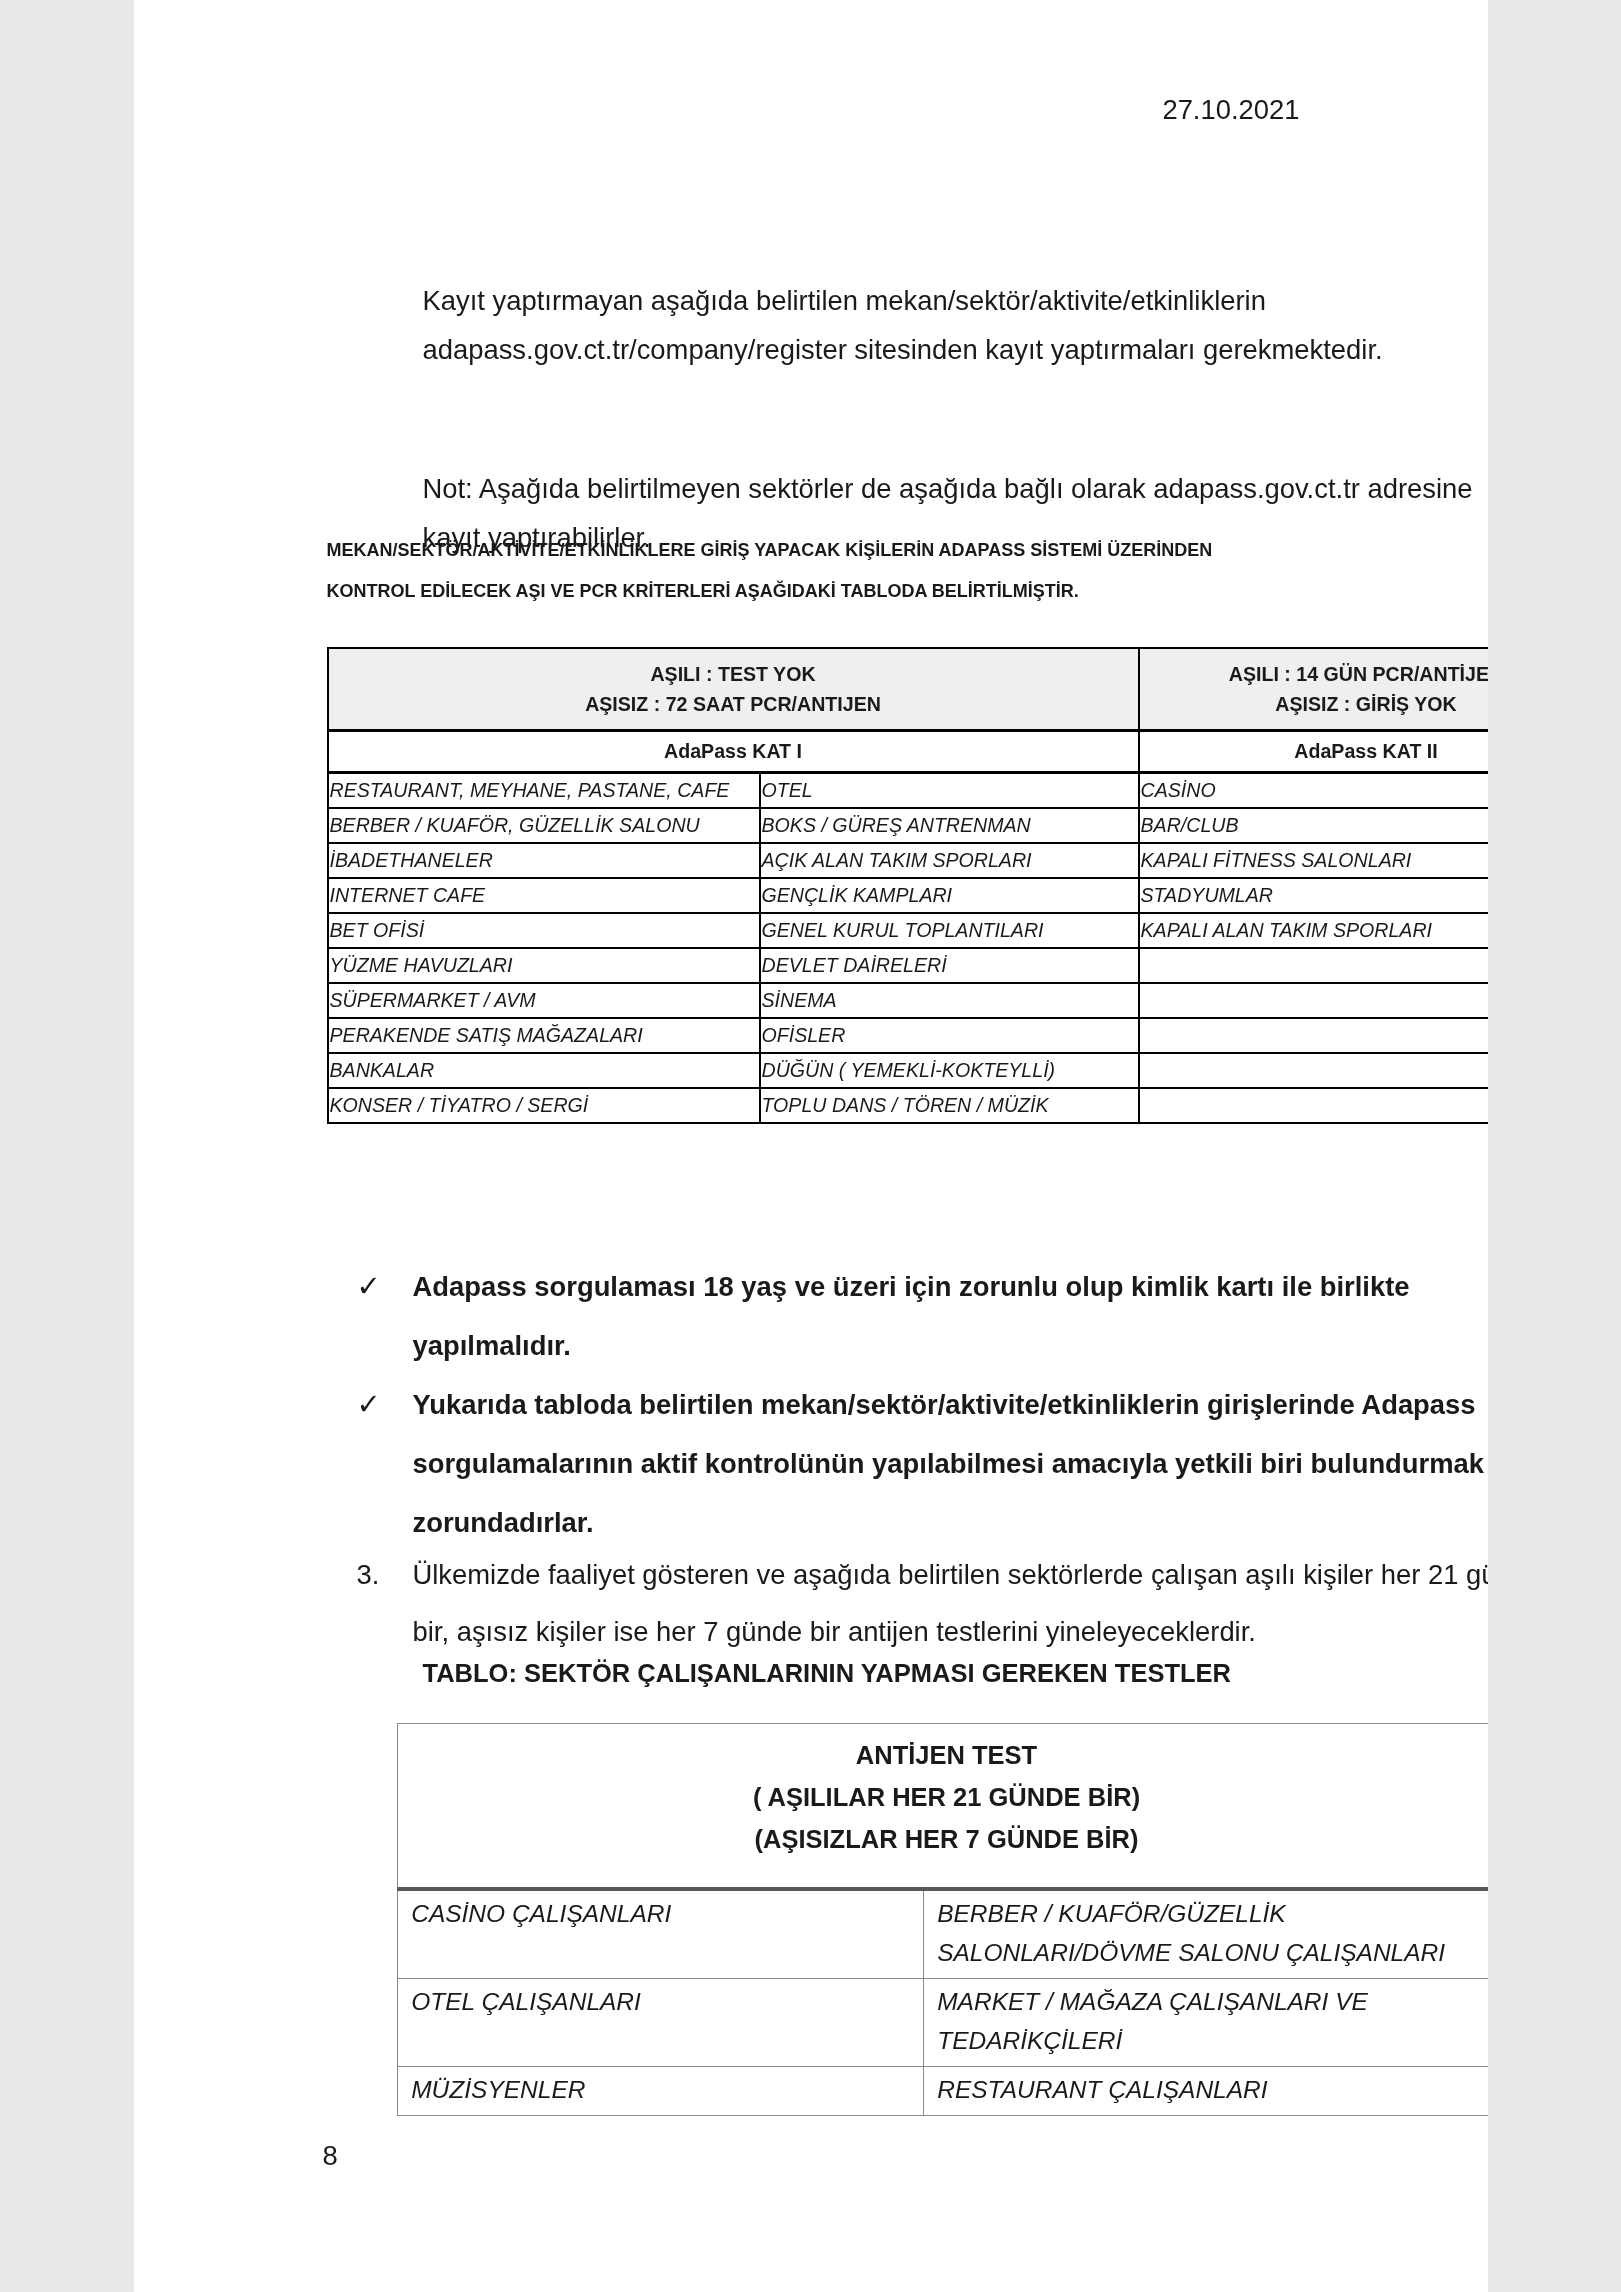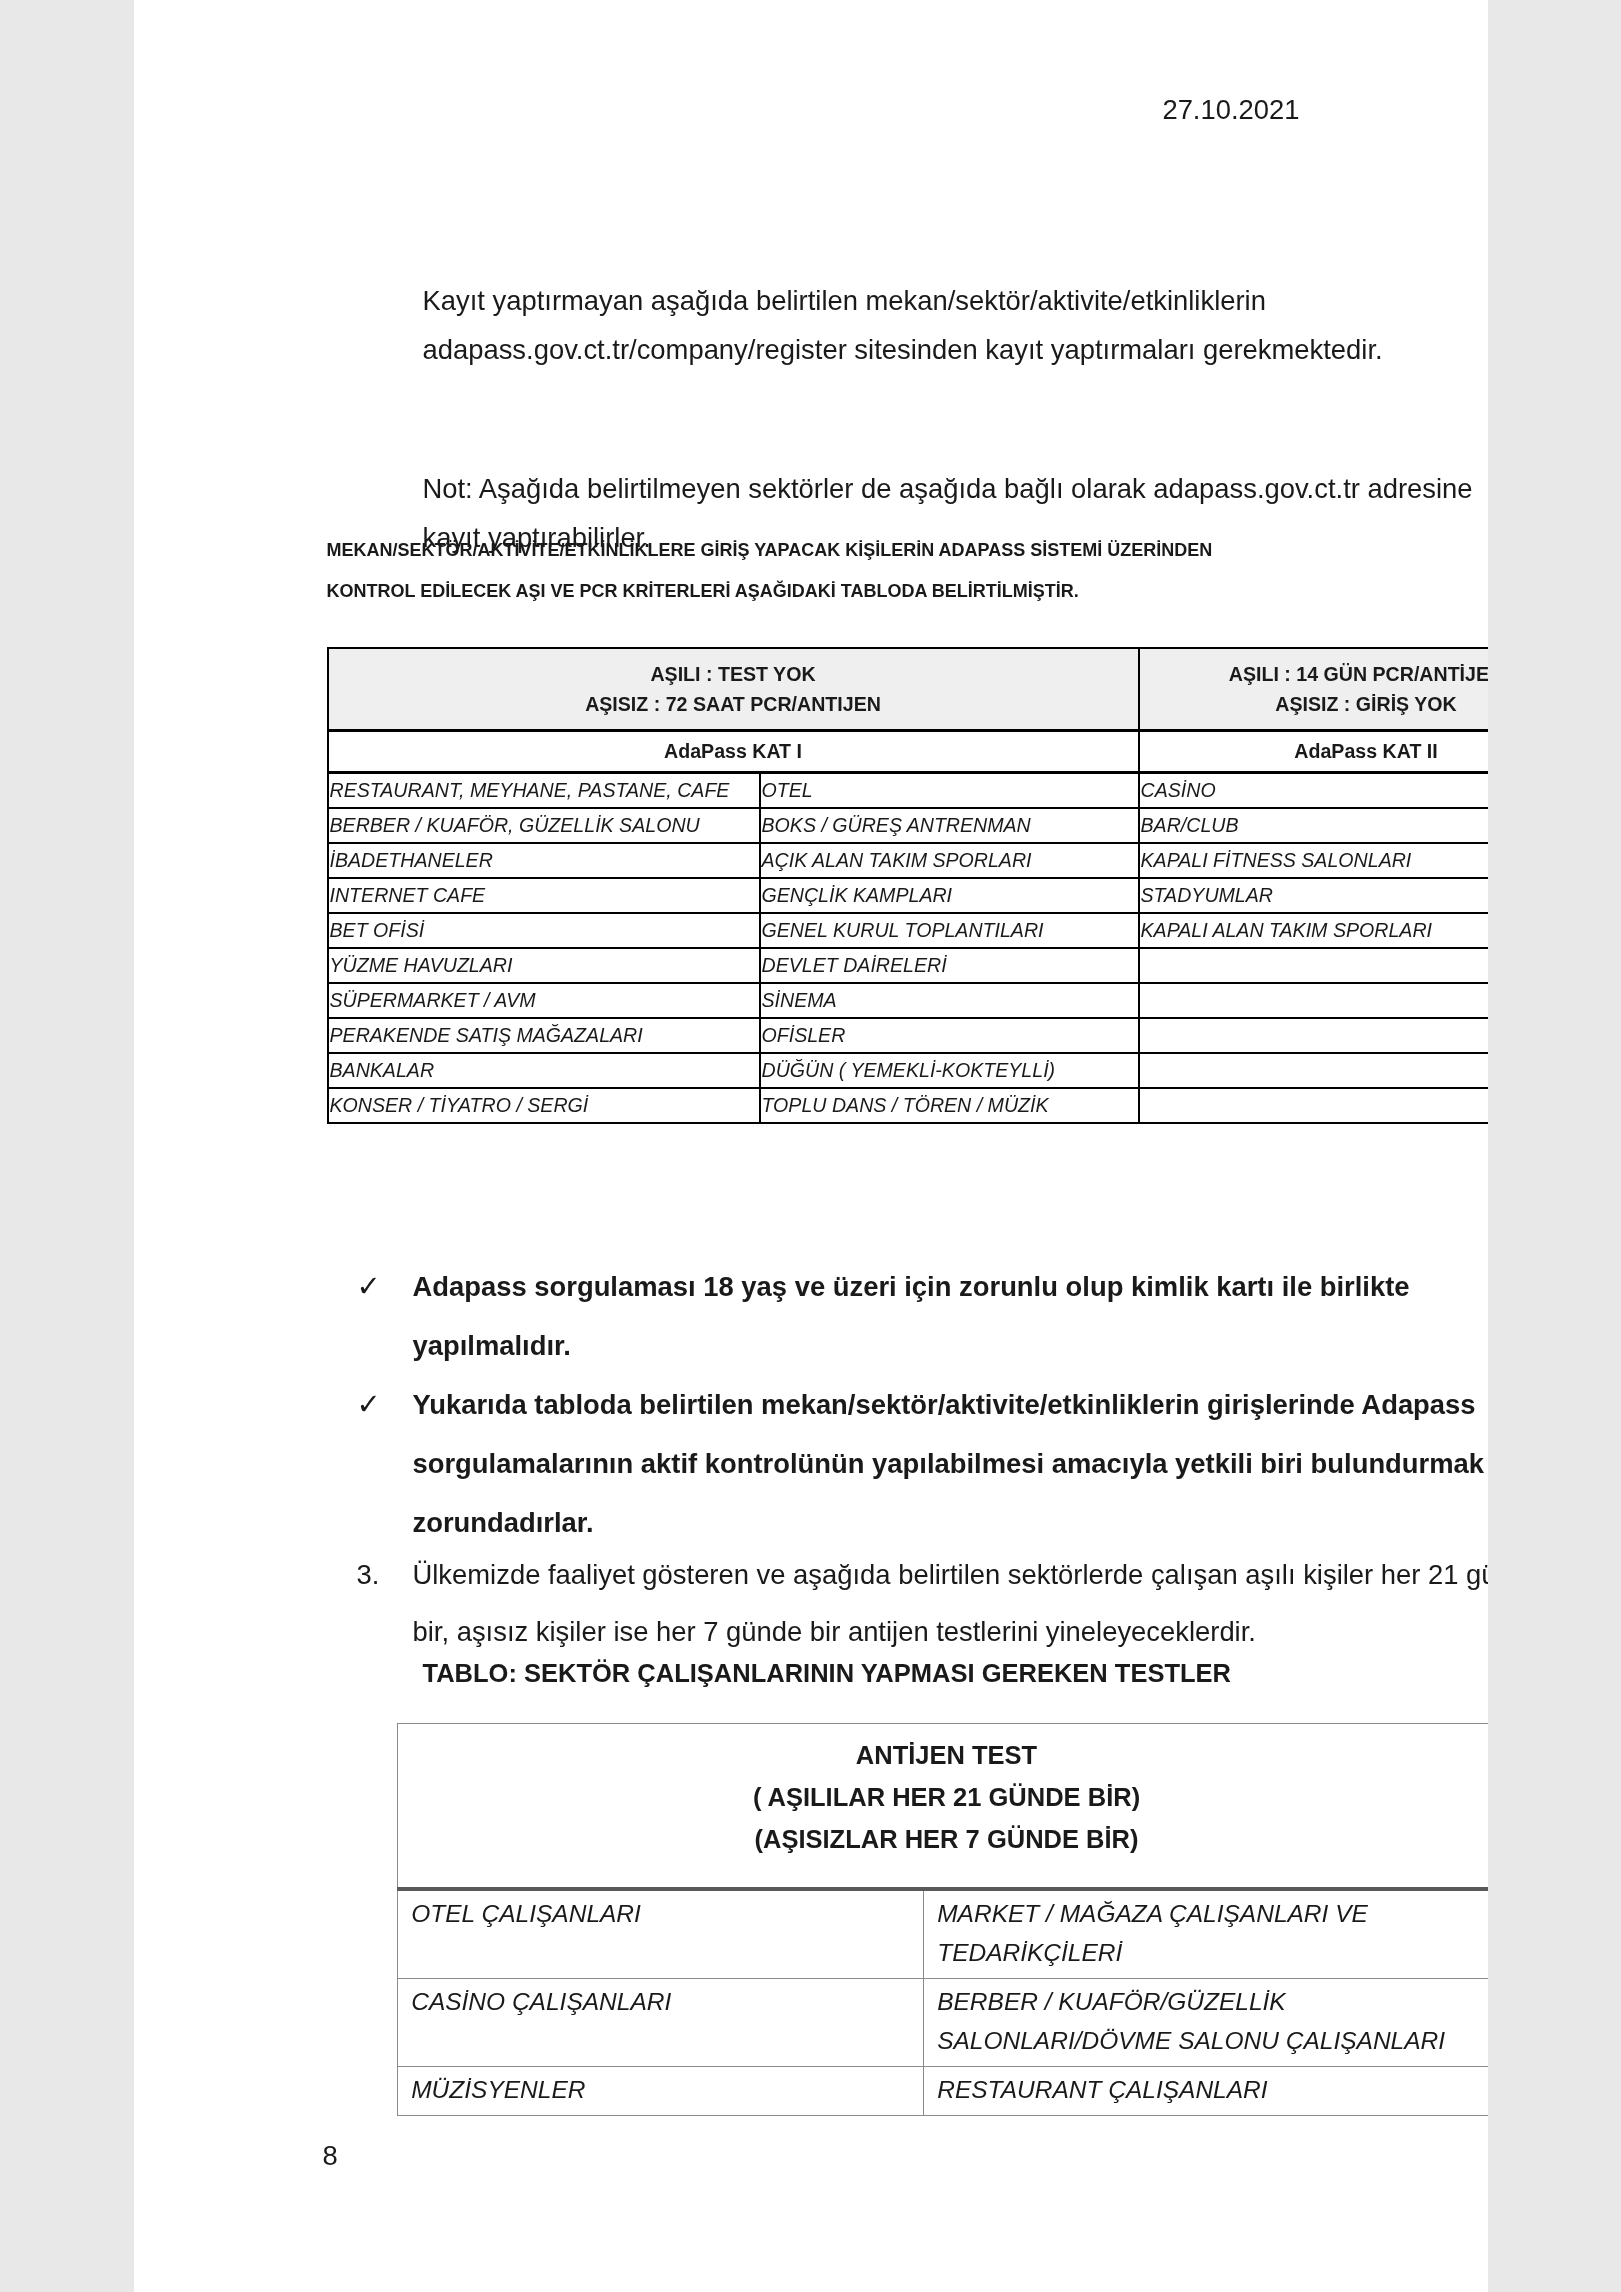--- a/index.html
+++ b/index.html
@@ -198,30 +198,30 @@
     </colgroup>
     <tbody>
       <tr>
         <th colspan="2">ANTİJEN TEST
 ( AŞILILAR HER 21 GÜNDE BİR)
 (AŞISIZLAR HER 7 GÜNDE BİR)</th>
       </tr>
     </tbody>
     <tbody>
         <tr>
+          <td>CASİNO ÇALIŞANLARI</td>
+          <td>BERBER / KUAFÖR/GÜZELLİK
+SALONLARI/DÖVME SALONU ÇALIŞANLARI</td>
+        </tr>
+        <tr>
           <td>OTEL ÇALIŞANLARI</td>
           <td>MARKET / MAĞAZA ÇALIŞANLARI VE
 TEDARİKÇİLERİ</td>
         </tr>
         <tr>
-          <td>CASİNO ÇALIŞANLARI</td>
-          <td>BERBER / KUAFÖR/GÜZELLİK
-SALONLARI/DÖVME SALONU ÇALIŞANLARI</td>
-        </tr>
-        <tr>
           <td>MÜZİSYENLER</td>
           <td>RESTAURANT ÇALIŞANLARI</td>
         </tr>
       </tbody>
   </table>
 
   <div class="page-number">8</div>
 
 </div>
 

